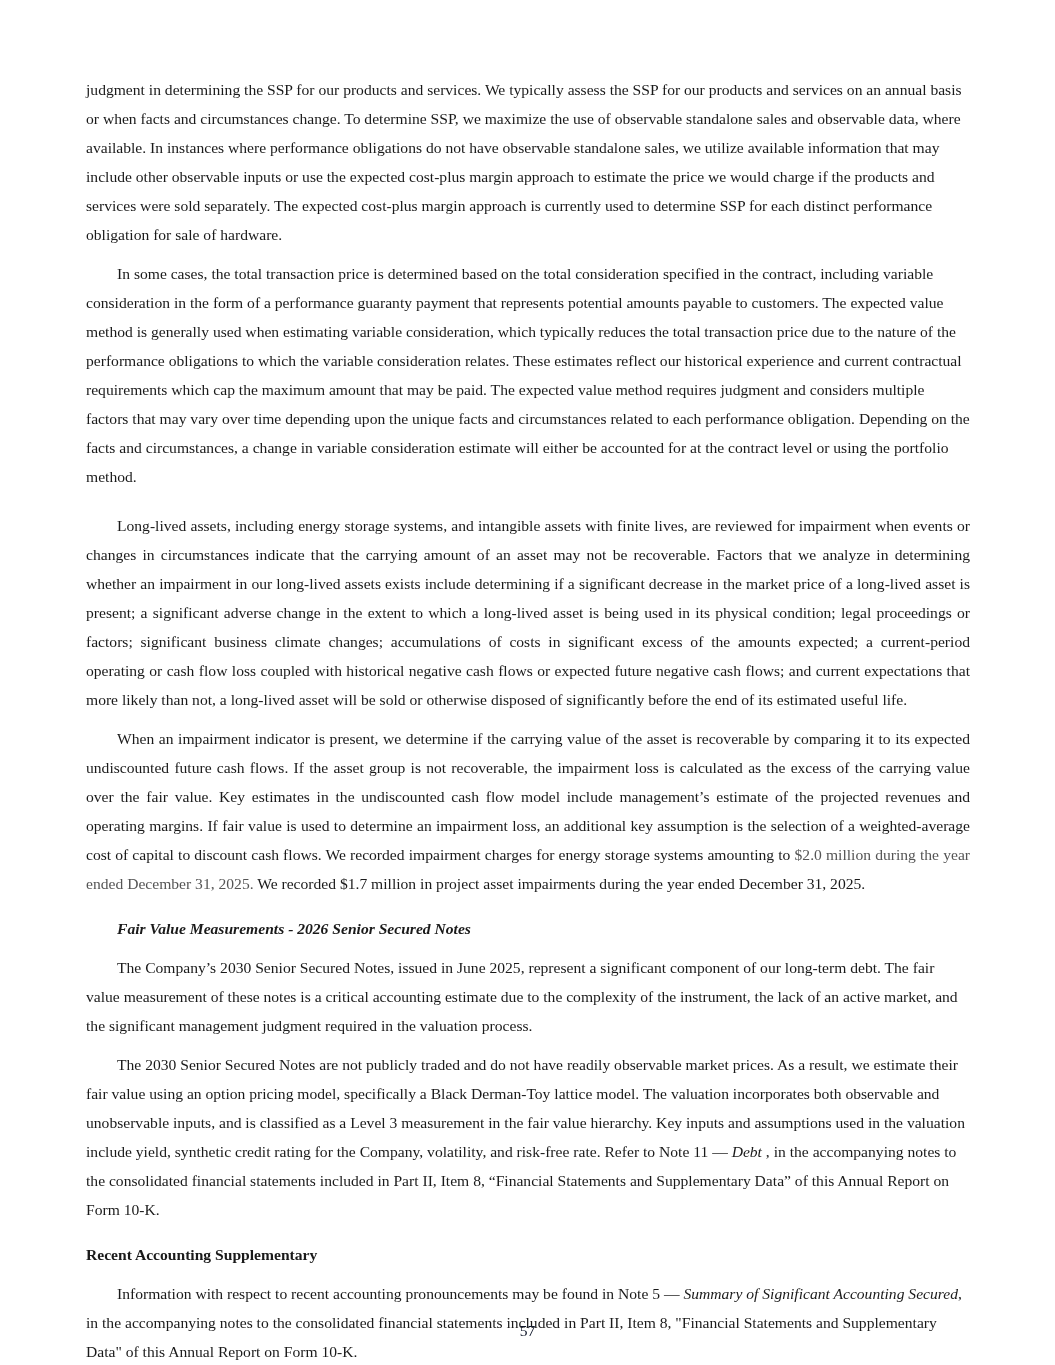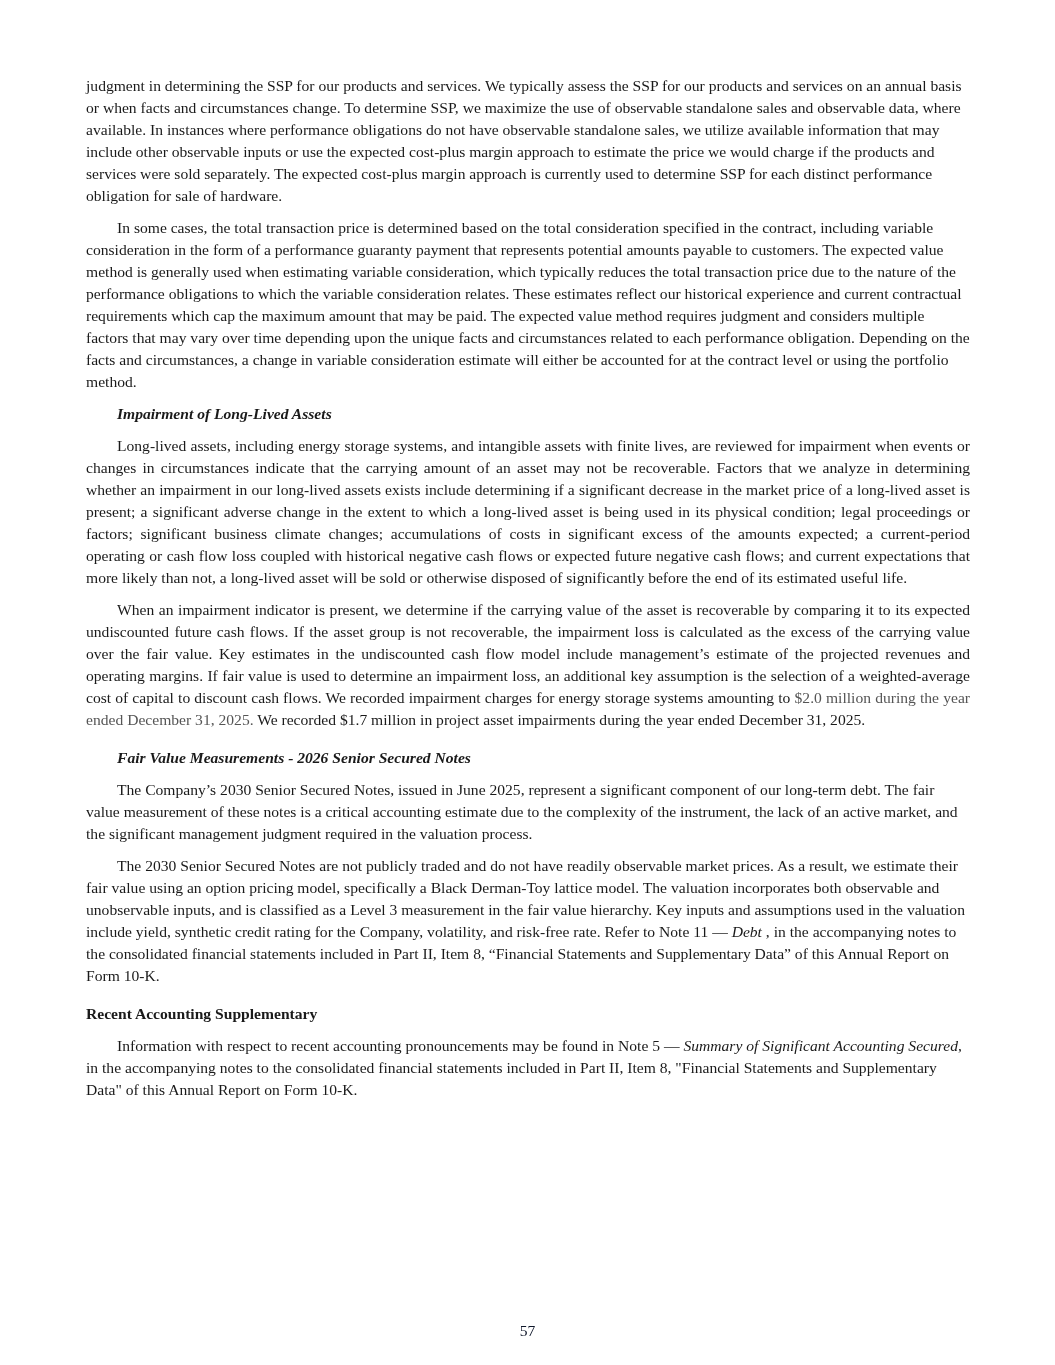--- a/index.html
+++ b/index.html
@@ -14,21 +14,21 @@
       overflow: hidden;
       font-family: "Liberation Serif", "DejaVu Serif", serif;
       color: #1a1a1a;
     }
     .page {
       position: absolute;
       left: 86px;
       top: 75px;
       width: 884px;
       font-size: 15.6px;
-      line-height: 22px;
+      line-height: 29px;
     }
     p {
       margin: 0;
     }
     .para {
       text-indent: 31px;
     }
     .para.first {
       text-indent: 0;
     }
@@ -67,21 +67,20 @@
 <div class="page">
 
   <p class="para first">judgment in determining the SSP for our products and services. We typically assess the SSP for our products and services on an annual basis or when facts and circumstances change. To determine SSP, we maximize the use of observable standalone sales and observable data, where available. In instances where performance obligations do not have observable standalone sales, we utilize available information that may include other observable inputs or use the expected cost-plus margin approach to estimate the price we would charge if the products and services were sold separately. The expected cost-plus margin approach is currently used to determine SSP for each distinct performance obligation for sale of hardware.</p>
 
   <div class="gap-s"></div>
 
   <p class="para">In some cases, the total transaction price is determined based on the total consideration specified in the contract, including variable consideration in the form of a performance guaranty payment that represents potential amounts payable to customers. The expected value method is generally used when estimating variable consideration, which typically reduces the total transaction price due to the nature of the performance obligations to which the variable consideration relates. These estimates reflect our historical experience and current contractual requirements which cap the maximum amount that may be paid. The expected value method requires judgment and considers multiple factors that may vary over time depending upon the unique facts and circumstances related to each performance obligation. Depending on the facts and circumstances, a change in variable consideration estimate will either be accounted for at the contract level or using the portfolio method.</p>
 
   <div class="gap-s"></div>
 
-  <p class="heading-italic">Impairment of Long-Lived Assets</p>
 
   <div class="gap-s"></div>
 
   <p class="para justify">Long-lived assets, including energy storage systems, and intangible assets with finite lives, are reviewed for impairment when events or changes in circumstances indicate that the carrying amount of an asset may not be recoverable. Factors that we analyze in determining whether an impairment in our long-lived assets exists include determining if a significant decrease in the market price of a long-lived asset is present; a significant adverse change in the extent to which a long-lived asset is being used in its physical condition; legal proceedings or factors; significant business climate changes; accumulations of costs in significant excess of the amounts expected; a current-period operating or cash flow loss coupled with historical negative cash flows or expected future negative cash flows; and current expectations that more likely than not, a long-lived asset will be sold or otherwise disposed of significantly before the end of its estimated useful life.</p>
 
   <div class="gap-s"></div>
 
   <p class="para justify"><span>When an impairment indicator is present, we determine if the carrying value of the asset is recoverable by comparing it to its expected undiscounted future cash flows. If the asset group is not recoverable, the impairment loss is calculated as the excess of the carrying value over the fair value. Key estimates in the undiscounted cash flow model include management’s estimate of the projected revenues and operating margins. If fair value is used to determine an impairment loss, an additional key assumption is the selection of a weighted-average cost of capital to discount cash flows. We recorded impairment charges for energy storage systems amounting to </span><span class="muted">$2.0 million during the year ended December 31, 2025.</span><span> We recorded $1.7 million in project asset impairments during the year ended December 31, 2025.</span></p>
 
   <div class="gap-l"></div>

